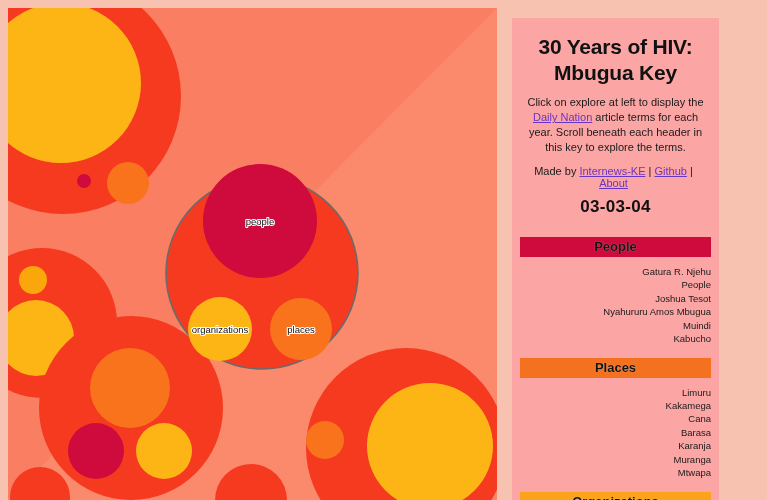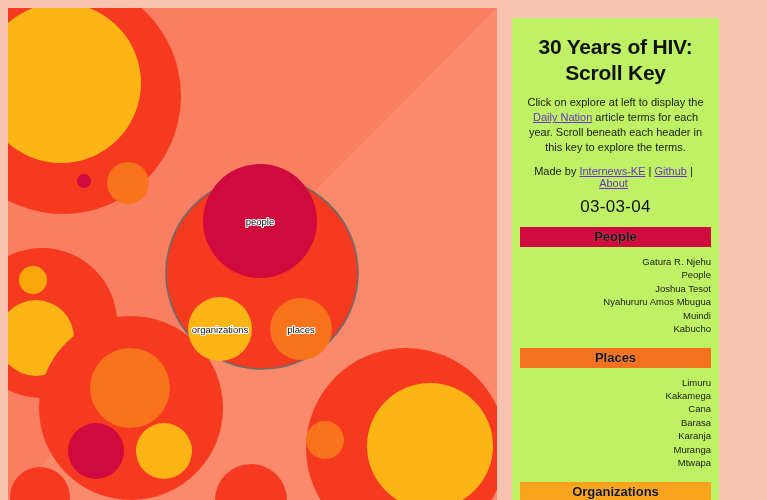--- a/index.html
+++ b/index.html
@@ -23,21 +23,21 @@
     width: 489px; height: 492px;
     overflow: hidden;
   }
   #bubble-canvas { display: block; }
 
   
   #key-panel {
     position: absolute;
     left: 512px; top: 18px;
     width: 207px; height: 482px;
-    background: #bef264;
+    background: #fca5a5;
     padding: 10px 8px 6px 8px;
     overflow: hidden;
   }
   #key-title {
     text-align: center;
     font-size: 21px;
     font-weight: bold;
     color: #111;
     line-height: 1.22;
     margin: 6px 0 10px 0;
@@ -56,23 +56,23 @@
     color: #1a1a1a;
     margin: 0 4px 8px 0;
   }
   a.lnk {
     color: #6b35c4;
     text-decoration: underline;
   }
   #key-date {
     text-align: center;
     font-size: 17px;
-    font-weight: normal;
+    font-weight: bold;
     color: #111;
-    margin: 2px 0 10px 0;
+    margin: 2px 0 20px 0;
     letter-spacing: 0.3px;
   }
 
   .sec-header {
     text-align: center;
     font-size: 13px;
     font-weight: bold;
     color: #111;
     padding: 2px 0 3px 0;
     margin: 0 0 8px 0;
@@ -127,21 +127,21 @@
           <circle cx="293" cy="321" r="31" fill="#f9731d"></circle>
           <text x="293" y="324.5" text-anchor="middle" font-family="&quot;Liberation Sans&quot;, sans-serif" font-size="9.5" fill="#111" stroke="#ffffff" stroke-width="2.2" paint-order="stroke fill" stroke-linejoin="round">places</text>
         </g>
     </svg>
   </div>
 
   <div id="key-panel">
 
     <div id="key-title">
       <div>30 Years of HIV:</div>
-      <div>Scroll Key</div>
+      <div>Mbugua Key</div>
     </div>
 
     <div id="key-intro">
       <span>Click on explore at left to display the </span><a class="lnk" href="#">Daily Nation</a><span> article terms for each year. Scroll beneath each header in this key to explore the terms.</span>
     </div>
 
     <div id="key-credit">
       <span>Made by </span><a class="lnk" href="#">Internews-KE</a><span> | </span><a class="lnk" href="#">Github</a><span> | </span><a class="lnk" href="#">About</a>
     </div>
 

